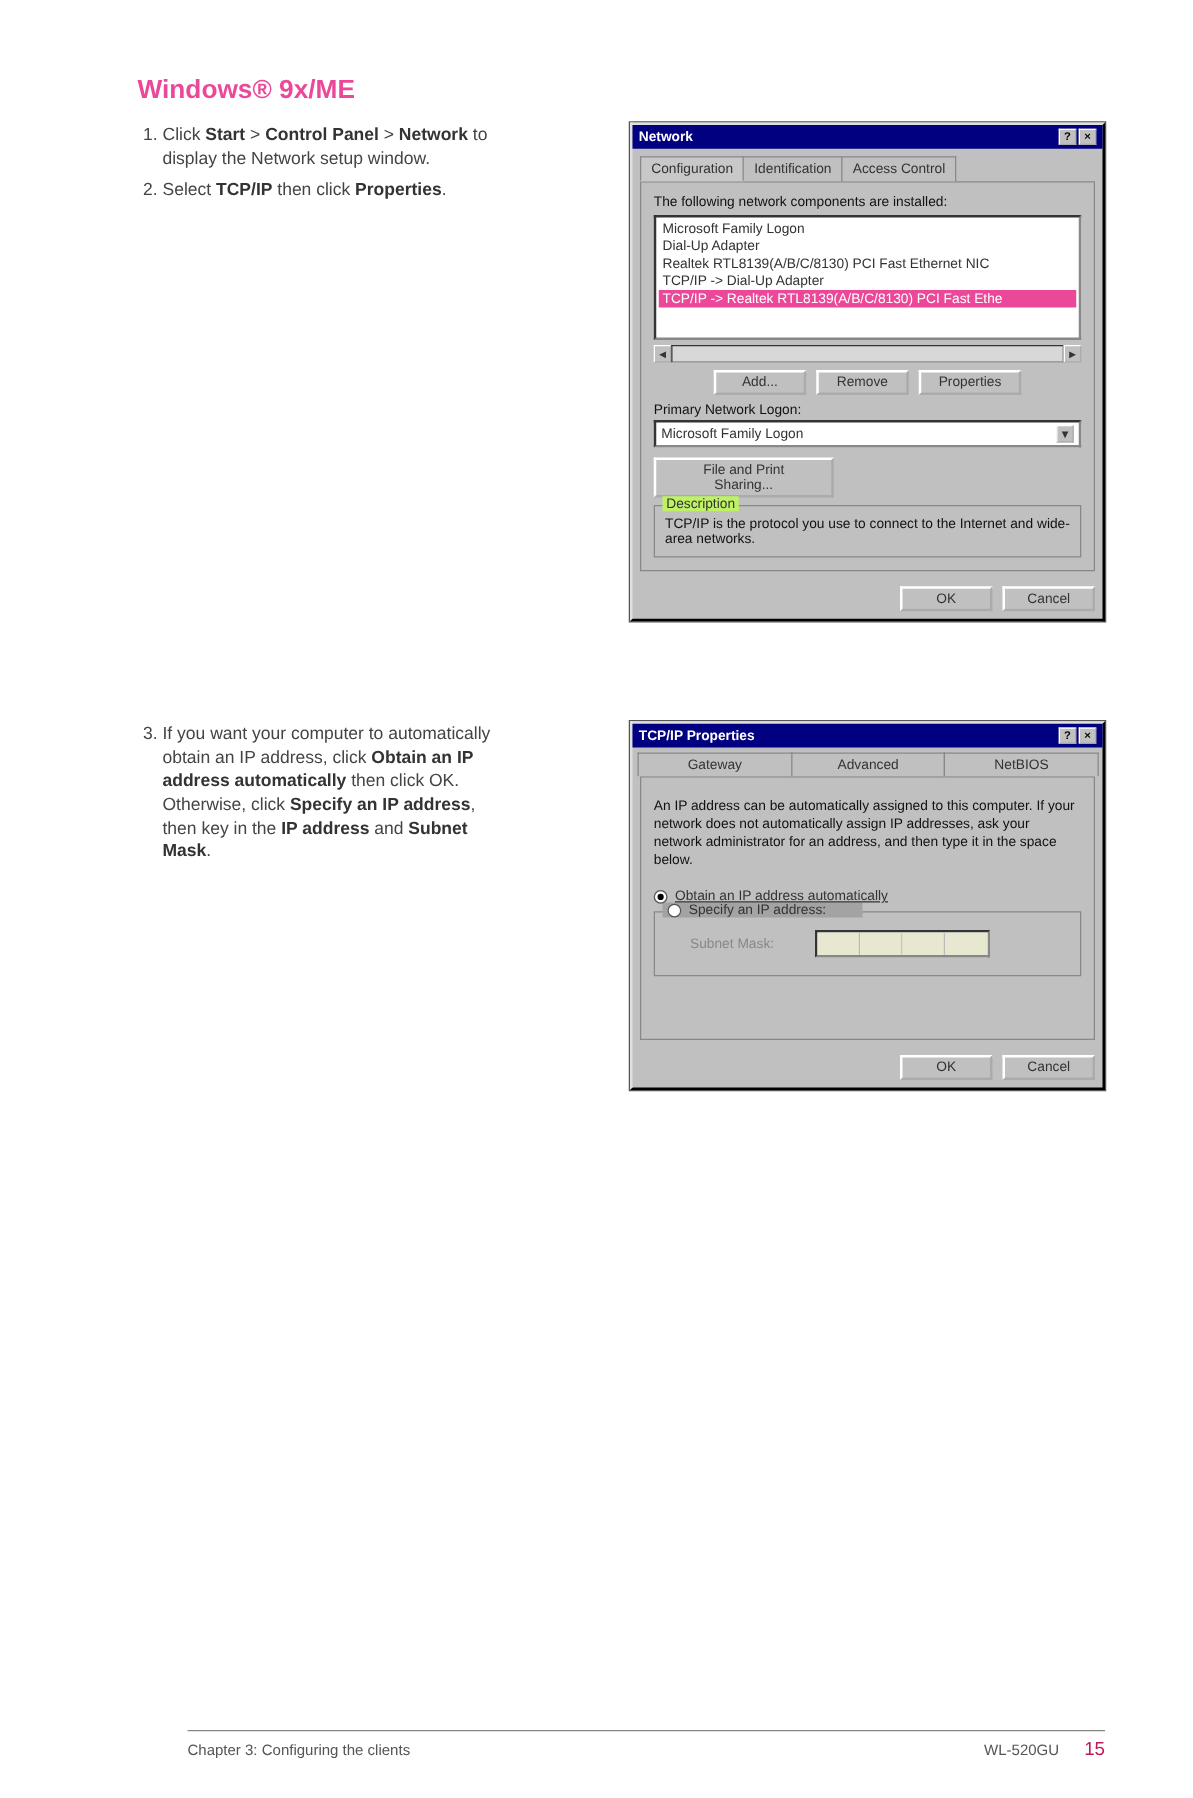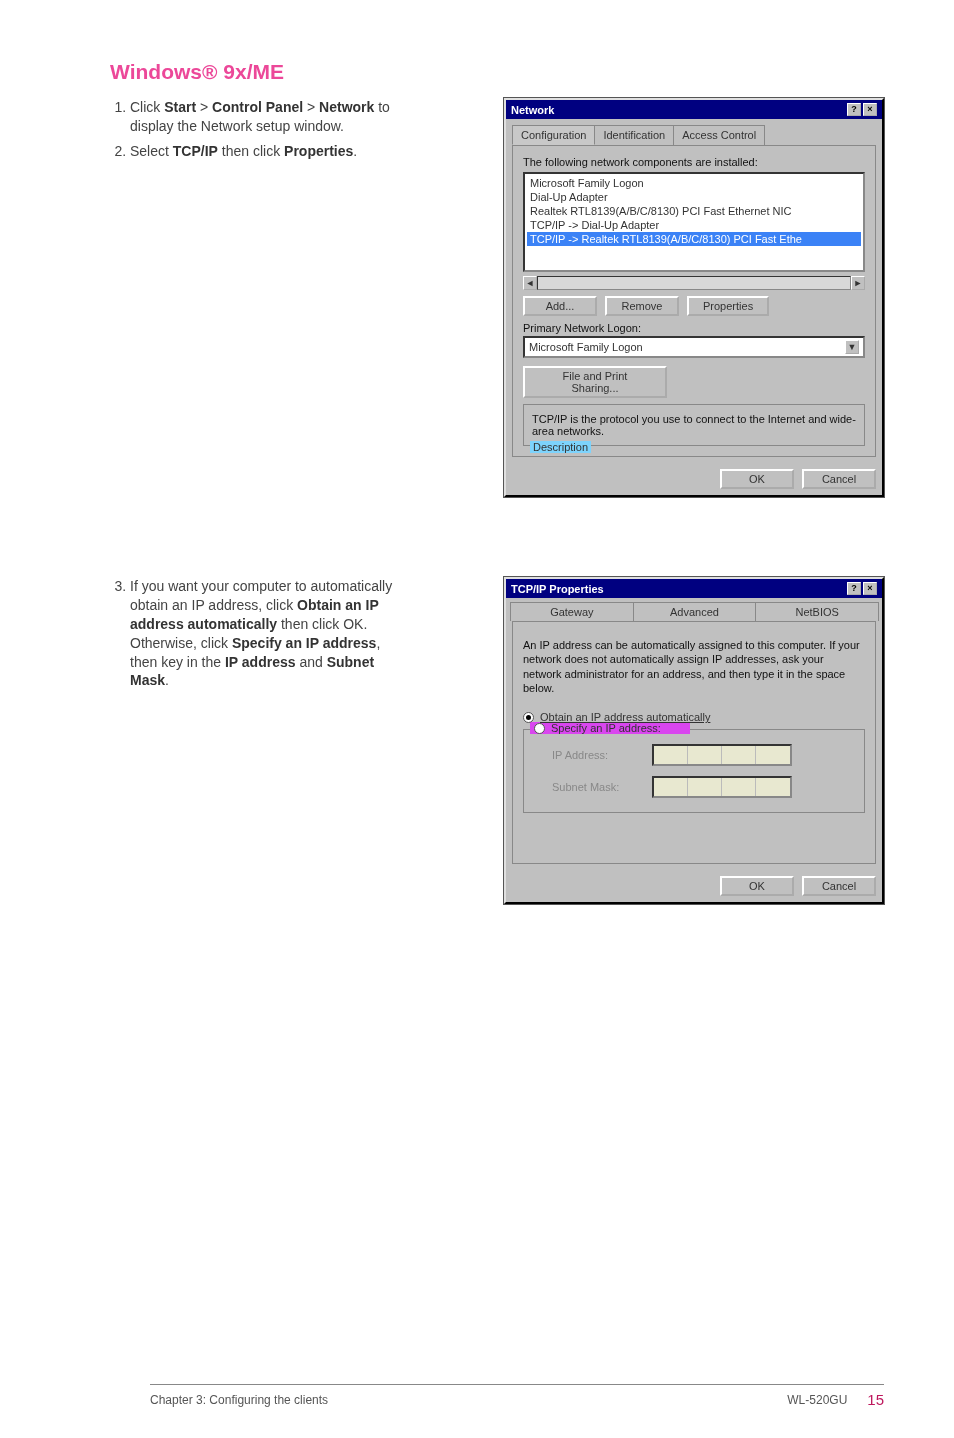--- a/index.html
+++ b/index.html
@@ -65,34 +65,34 @@
     border: 1px solid #888;
     background: #c0c0c0;
     padding: 10px;
   }
   .label { font-size: 11px; color: #111; }
   .listbox {
     background: #fff; border: 2px inset #888; margin: 4px 0;
     font-size: 11px; padding: 2px; height: 100px; overflow: hidden;
   }
   .listbox .item { padding: 1px 3px; white-space: nowrap; }
-  .listbox .item.sel { background: #3b82f6; color: #fff; }
-  .btnrow { display: flex; justify-content: flex-start; margin: 6px 0; gap: 8px; }
+  .listbox .item.sel { background: #ec4899; color: #fff; }
+  .btnrow { display: flex; justify-content: center; margin: 6px 0; gap: 8px; }
   .btn9x {
     background: #c0c0c0; border: 2px outset #fff; padding: 2px 14px;
     font-size: 11px; min-width: 74px; text-align: center;
   }
   .dropdown {
     background: #fff; border: 2px inset #888; padding: 2px 4px;
     display: flex; justify-content: space-between; align-items: center;
     font-size: 11px; margin: 2px 0 8px 0;
   }
   .dropdown .arrow { width: 14px; height: 14px; background: #c0c0c0; border: 1px outset #fff; text-align:center; font-size:9px; line-height:12px; }
   .groupbox { border: 1px solid #888; padding: 8px; margin-top: 6px; position: relative; }
-  .groupbox .glabel { position: absolute; top: -8px; left: 6px; background: #7dd3fc; padding: 0 3px; font-size: 11px; margin-top: 44px; }
+  .groupbox .glabel { position: absolute; top: -8px; left: 6px; background: #bef264; padding: 0 3px; font-size: 11px; }
   .footer-btns { display: flex; justify-content: flex-end; gap: 8px; padding: 6px; }
   .scrollbar { display:flex; }
   .scrollbar .sb { width:14px; height:14px; background:#c0c0c0; border:1px outset #fff; font-size:9px; text-align:center; line-height:12px;}
   .scrollbar .track { flex:1; background:#d8d8d8; height:14px; border:1px inset #888; }
 
   
   .tabrow2 { display:flex; flex-wrap:wrap; padding: 4px 4px 0 4px; }
   .tabrow2 .tab { flex: none; }
   .ipinfo { font-size: 11px; color: #111; margin: 6px 0 16px 0; line-height: 1.3; }
   .radio-row { display:flex; align-items:center; gap:6px; font-size:11px; margin:6px 0; }
@@ -206,32 +206,23 @@
       </div>
       <div class="panel">
         <div class="ipinfo">An IP address can be automatically assigned to this computer. If your network does not automatically assign IP addresses, ask your network administrator for an address, and then type it in the space below.</div>
         <div class="radio-row">
           <span class="radio">
               <span class="dot"></span>
             </span>
           <span style="text-decoration:underline;">Obtain an IP address automatically</span>
         </div>
         <div class="inner-group">
-          <div class="radio-row" style="margin-top:-18px;margin-left:-4px;background:#d946ef;width:160px;padding-left:4px;">
+          <div class="radio-row" style="margin-top:-18px;margin-left:-4px;background:#a3a3a3;width:160px;padding-left:4px;">
             <span class="radio"></span>
             <span>Specify an IP address:</span>
-          </div>
-          <div class="ipfield-row">
-            <div class="lab">IP Address:</div>
-            <div class="ipbox">
-              <div class="seg"></div>
-                <div class="seg"></div>
-                <div class="seg"></div>
-                <div class="seg"></div>
-            </div>
           </div>
           <div class="ipfield-row">
             <div class="lab">Subnet Mask:</div>
             <div class="ipbox">
               <div class="seg"></div>
                 <div class="seg"></div>
                 <div class="seg"></div>
                 <div class="seg"></div>
             </div>
           </div>

